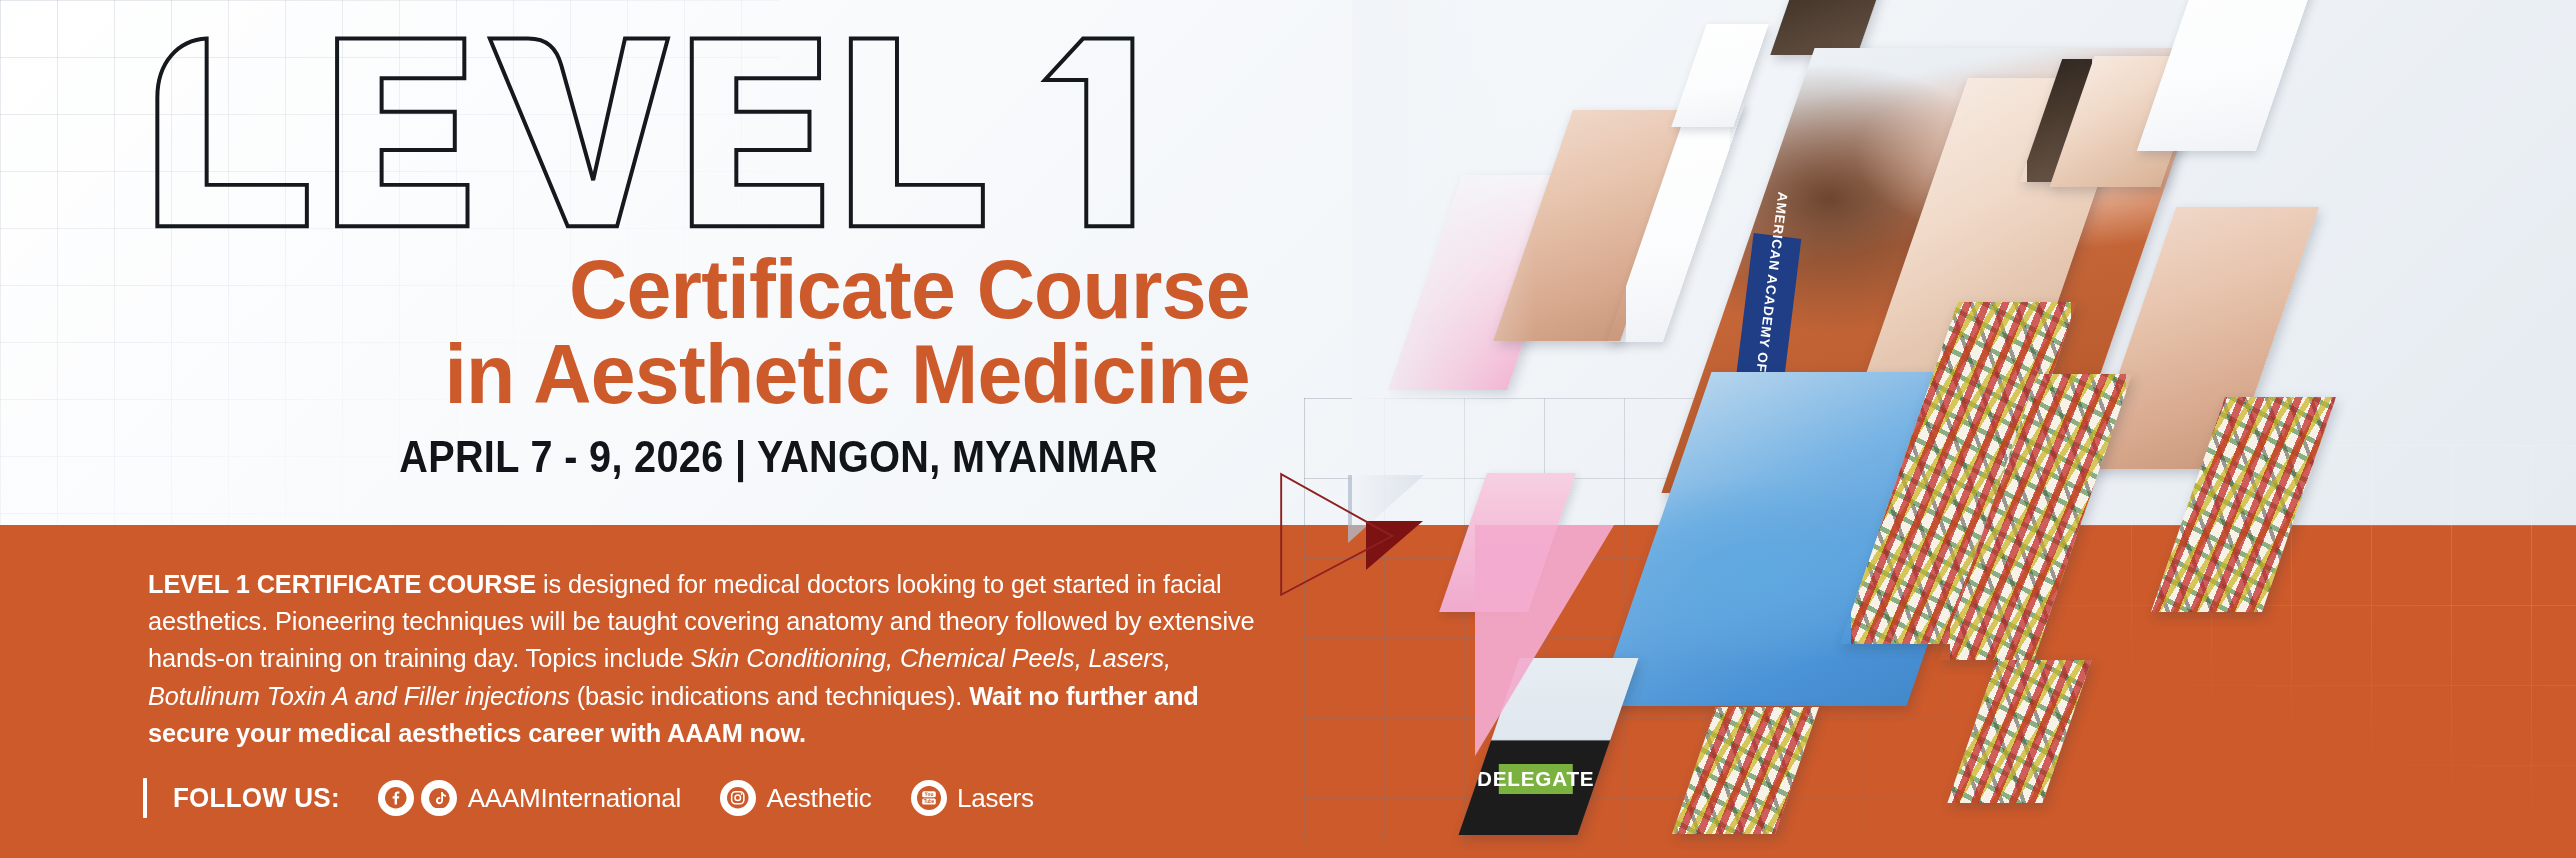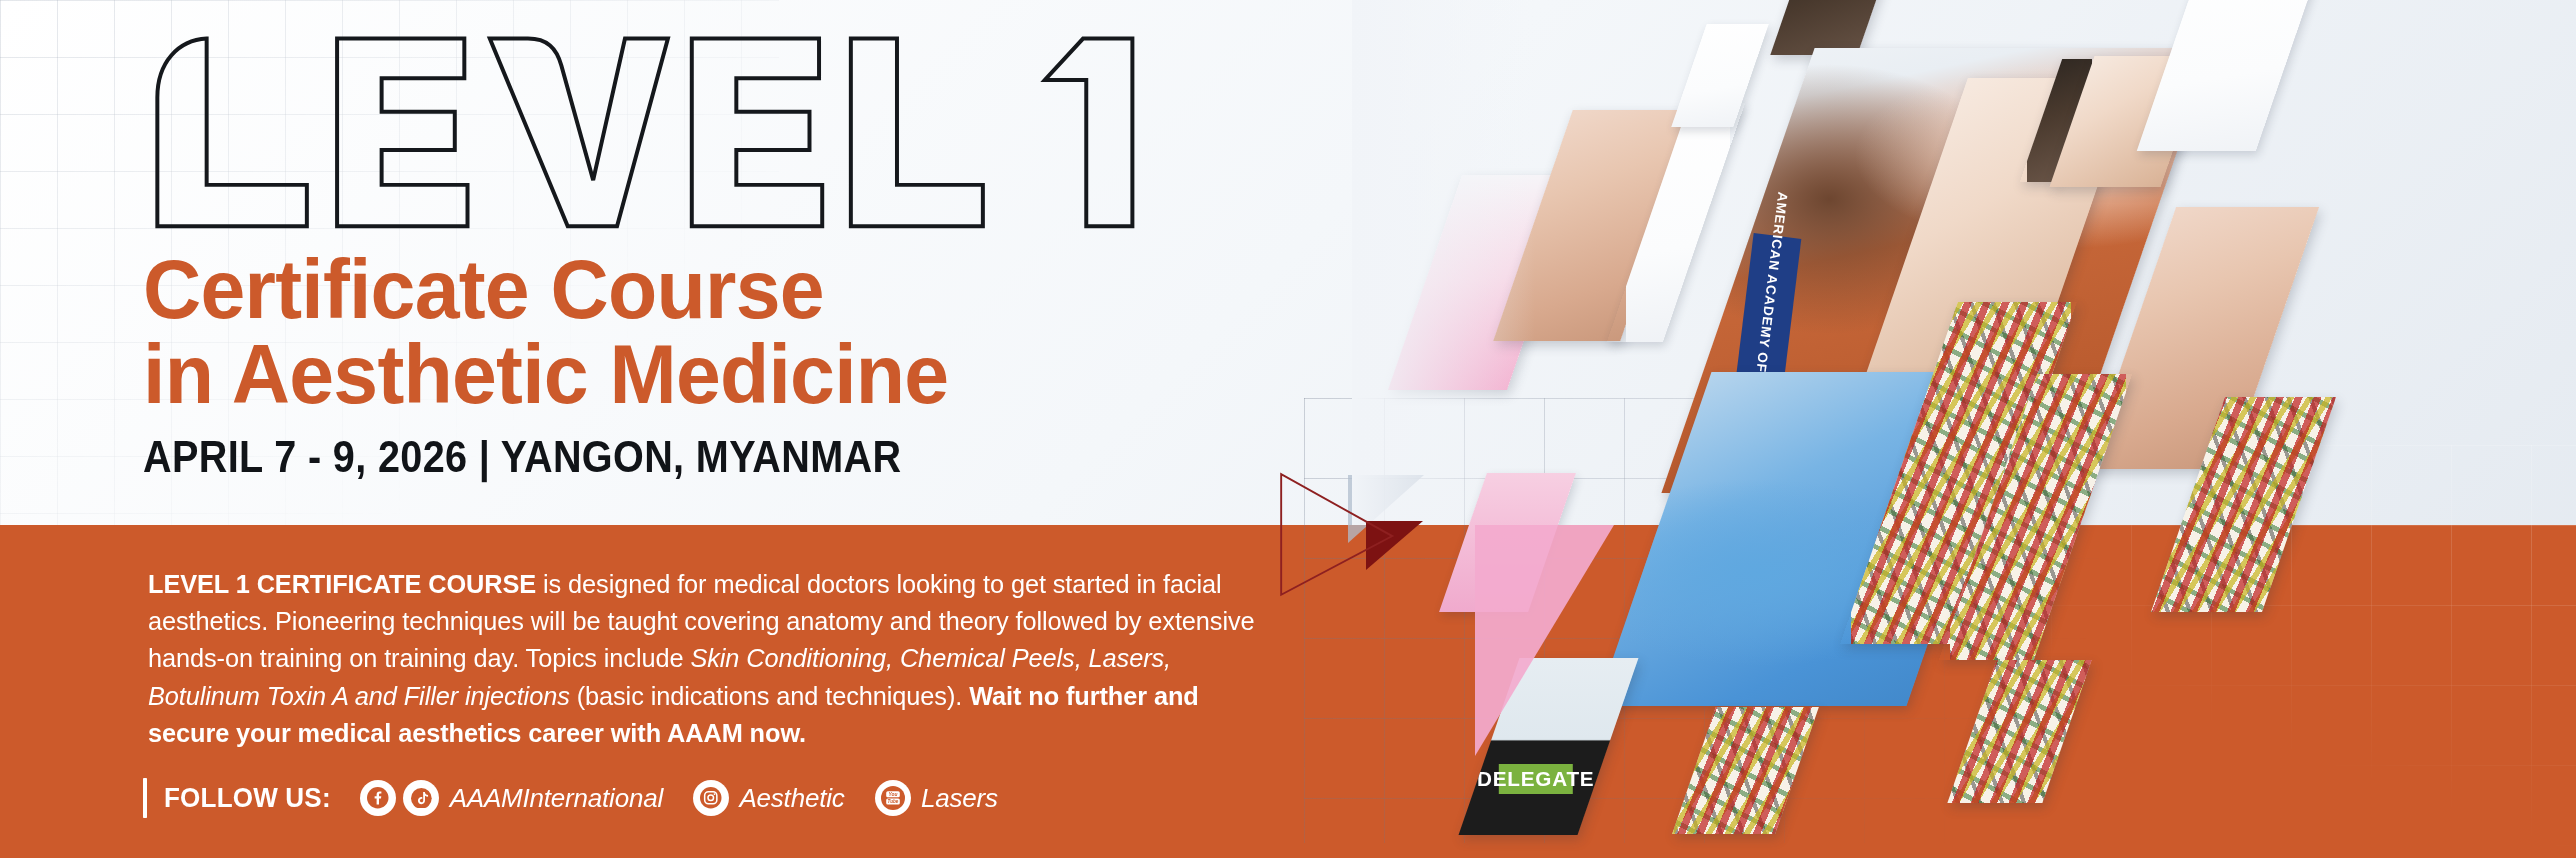--- a/index.html
+++ b/index.html
@@ -47,21 +47,21 @@
   }
 
   
   .orange-band {
     position:absolute; left:0; top:525px; width:100%; height:334px;
     background:#cc5a2b;
   }
 
   
   .headline-block {
-    position:absolute; left:143px; top:29px; width:1153px; z-index:6;
+    position:absolute; left:143px; top:29px; width:1153px; z-index:6;text-align:right;
   }
   .level-svg { display:block; width:1026px; height:auto; }
 
   .cc-line {
     font-family:"Liberation Sans", sans-serif;
     color:#cc5a2b;
     font-weight:700;
     font-size:84px;
     line-height:1.02;
     letter-spacing:-0.8px;
@@ -95,32 +95,32 @@
     letter-spacing:-0.1px;
     transform:scaleX(.975);
     transform-origin:left top;
   }
   .copy-p b { font-weight:700; }
   .copy-p i { font-style:italic; }
 
   
   .follow {
     position:absolute; left:143px; top:778px; z-index:8;
-    display:flex; align-items:center; gap:3px;
+    display:flex; align-items:center; gap:12px;
   }
   .follow-rule {
     width:4px; height:40px; background:#ffffff; margin-right:13.5px; border-radius:0.8px;
   }
   .follow-label {
     font-family:"Liberation Sans", sans-serif;
     font-weight:700; font-size:28px; color:#fff;
     letter-spacing:0.2px; margin-right:14.3px;
     transform:scaleX(.93); transform-origin:left center; white-space:nowrap;
   }
-  .soc-group { display:flex; align-items:center; margin-right:27px;font-style:italic; }
+  .soc-group { display:flex; align-items:center; margin-right:27px; }
   .soc-icon {
     width:36px; height:36px; border-radius:50%;
     background:#ffffff; display:flex; align-items:center; justify-content:center;
     margin-right:7.2px; flex:none;
   }
   .soc-icon svg { display:block; }
   .soc-handle {
     font-family:"Liberation Sans", sans-serif;
     font-size:26px; color:#fff; letter-spacing:-0.2px; white-space:nowrap;
     margin-left:3.2px;

